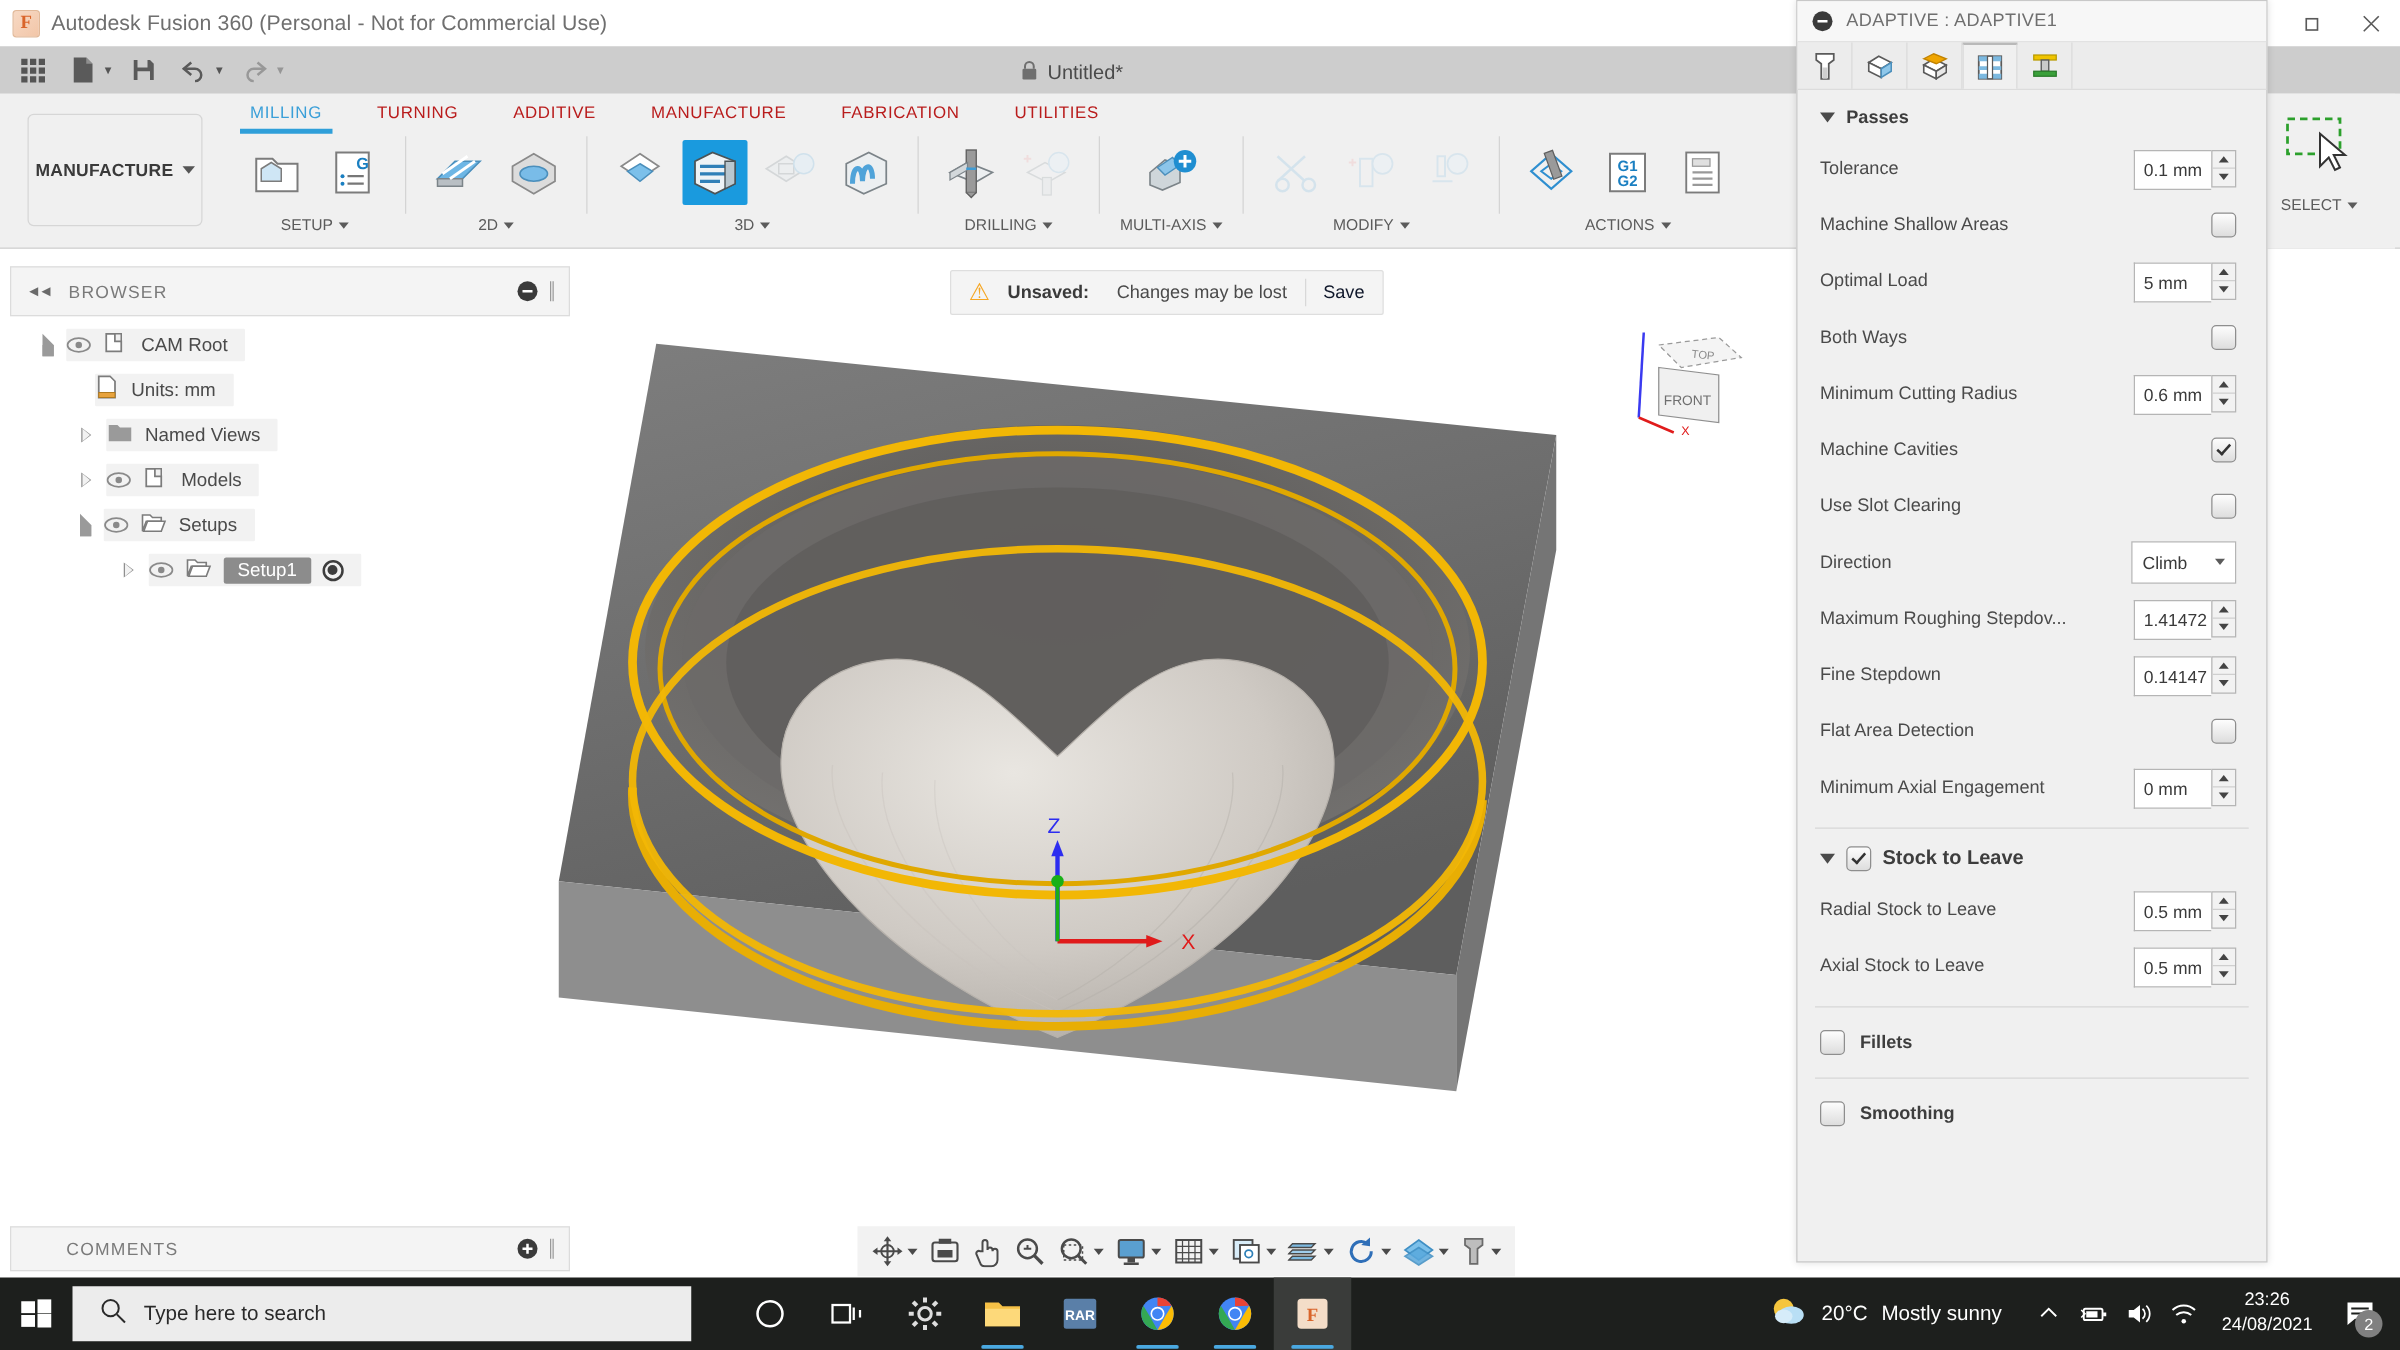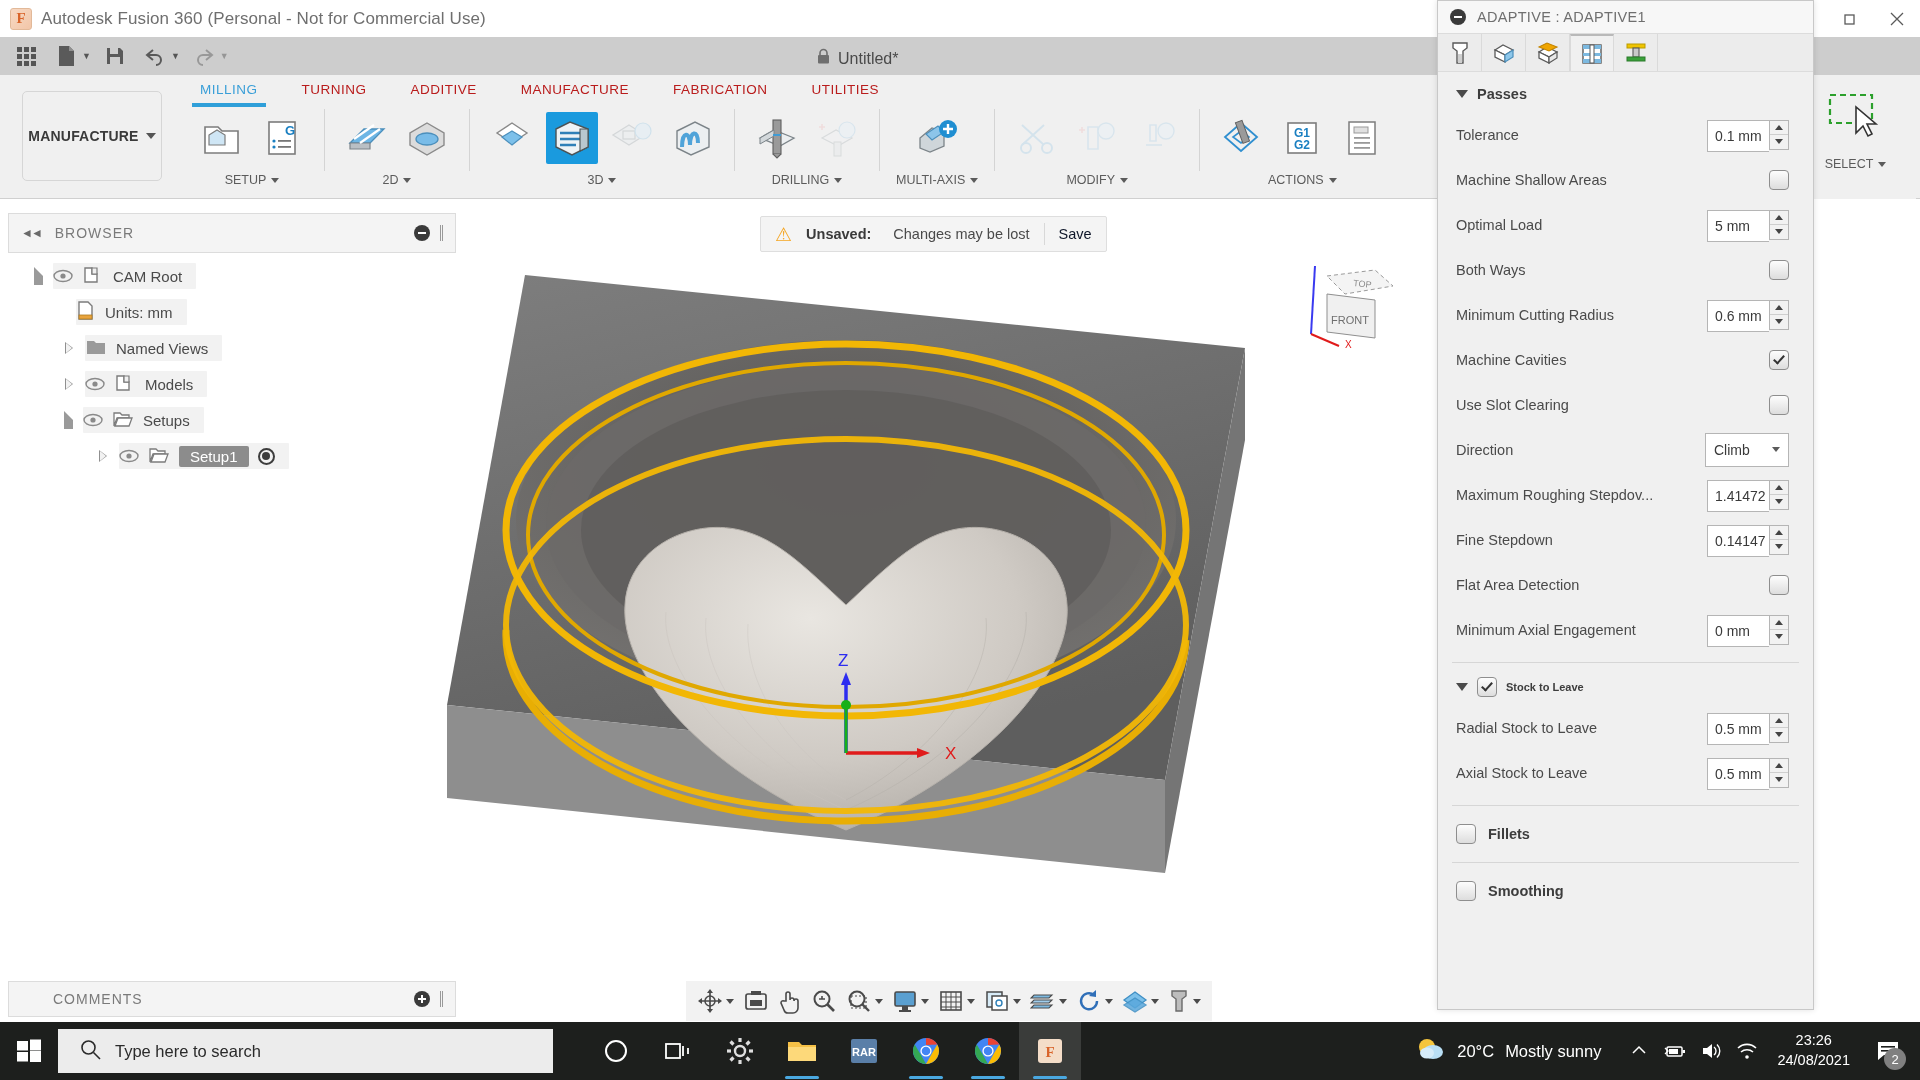--- a/index.html
+++ b/index.html
@@ -194,21 +194,21 @@
   .chk .tick { width:0;height:0; }
   .chk.on .tick {
     width:6px;height:11px;border:solid #333;border-width:0 2px 2px 0;transform:rotate(42deg);margin-top:-3px;
   }
   .pselect {
     width:84px;height:34px;border:1px solid #b5b5b5;background:#fff;display:flex;align-items:center;
     justify-content:space-between;padding: 0 8px; font-size:14px;color:#3a3a3a;
   }
   .sep-line { height:1px; background:#d6d6d6; margin: 10px 14px; }
   .sub-head { display:flex; align-items:center; gap:9px; padding: 4px 0 8px 18px; }
-  .sub-head .nm { font-size:11px; font-weight:bold; color:#3d3d3d; }
+  .sub-head .nm { font-size:16px; font-weight:bold; color:#3d3d3d; }
   .plain-head { display:flex; align-items:center; gap:12px; padding: 8px 0 8px 18px; }
   .plain-head .nm { font-size:14.5px; font-weight:bold; color:#3d3d3d; }
 
   
   .taskbar {
     position:absolute; left:0; bottom:0; width:1920px; height:58px;
     background:#1d1f1d; display:flex; align-items:center;
   }
   .tb-start { width:58px; height:58px; display:flex; align-items:center; justify-content:center; }
   .tb-search {

